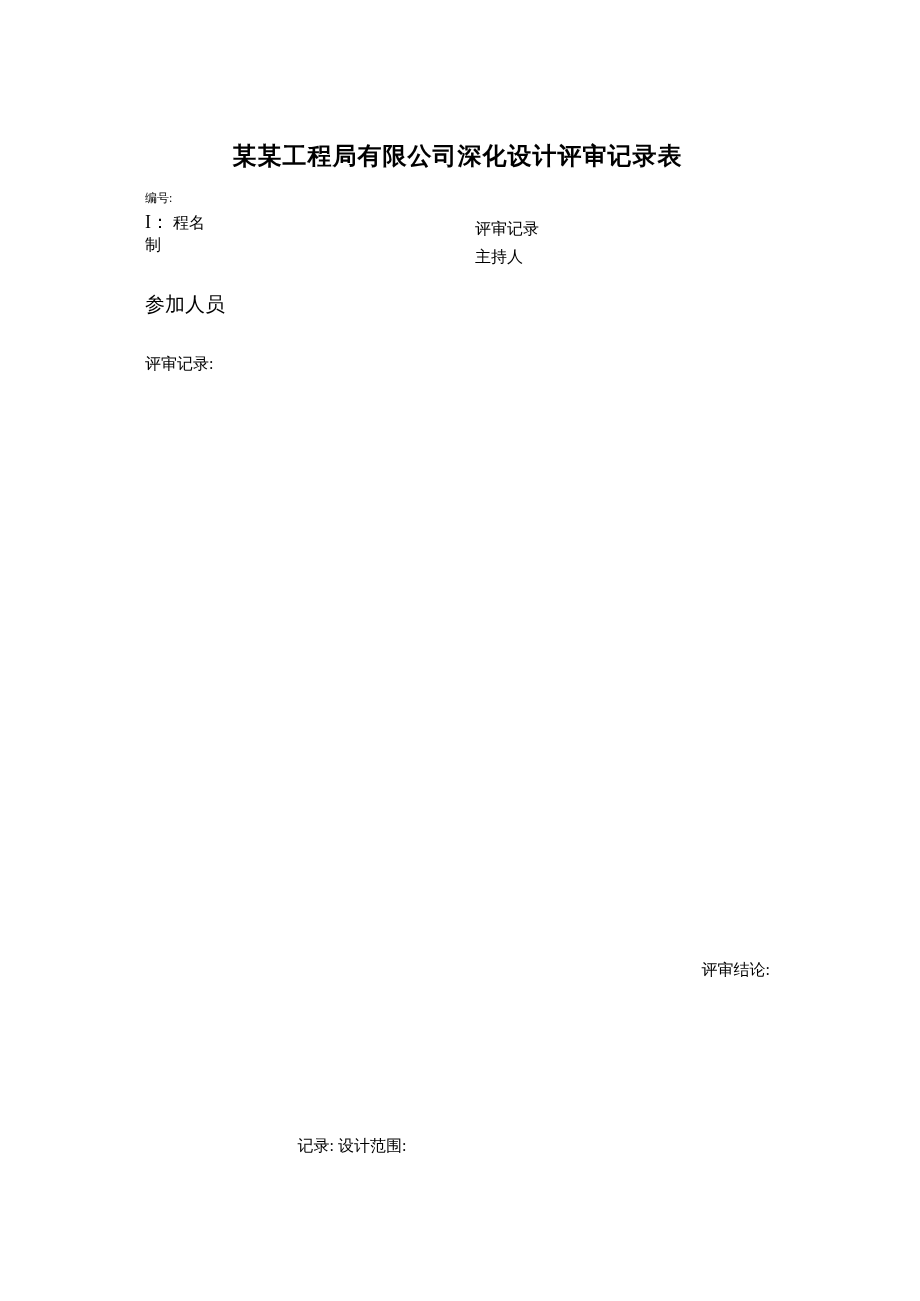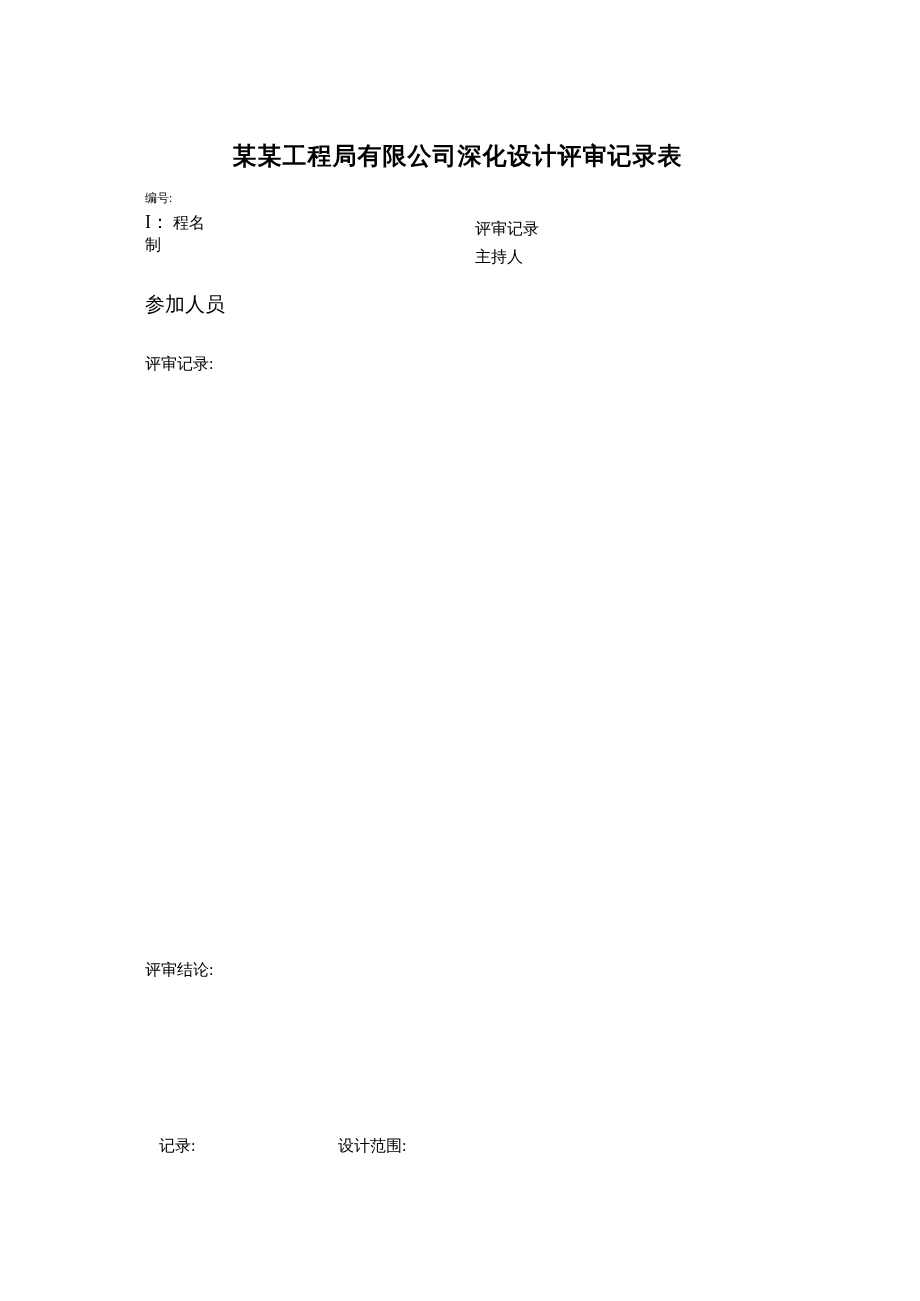--- a/index.html
+++ b/index.html
@@ -57,31 +57,33 @@
     }
     .review-record-label {
       font-size: 16px;
       margin-top: 36px;
     }
     .large-gap {
       height: 585px;
     }
     .conclusion-label {
       font-size: 16px;
+      text-align: right;
     }
     .conclusion-gap {
       height: 155px;
     }
     .signature-row {
       font-size: 16px;
       padding-left: 14px;
     }
     .signature-row .record-label {
       display: inline-block;
       width: 175px;
+      text-align: right;
     }
   </style>
 </head>
 <body>
 
 <div class="page">
   <h1 class="title">某某工程局有限公司深化设计评审记录表</h1>
 
   <div class="serial-row">编号:</div>
 

